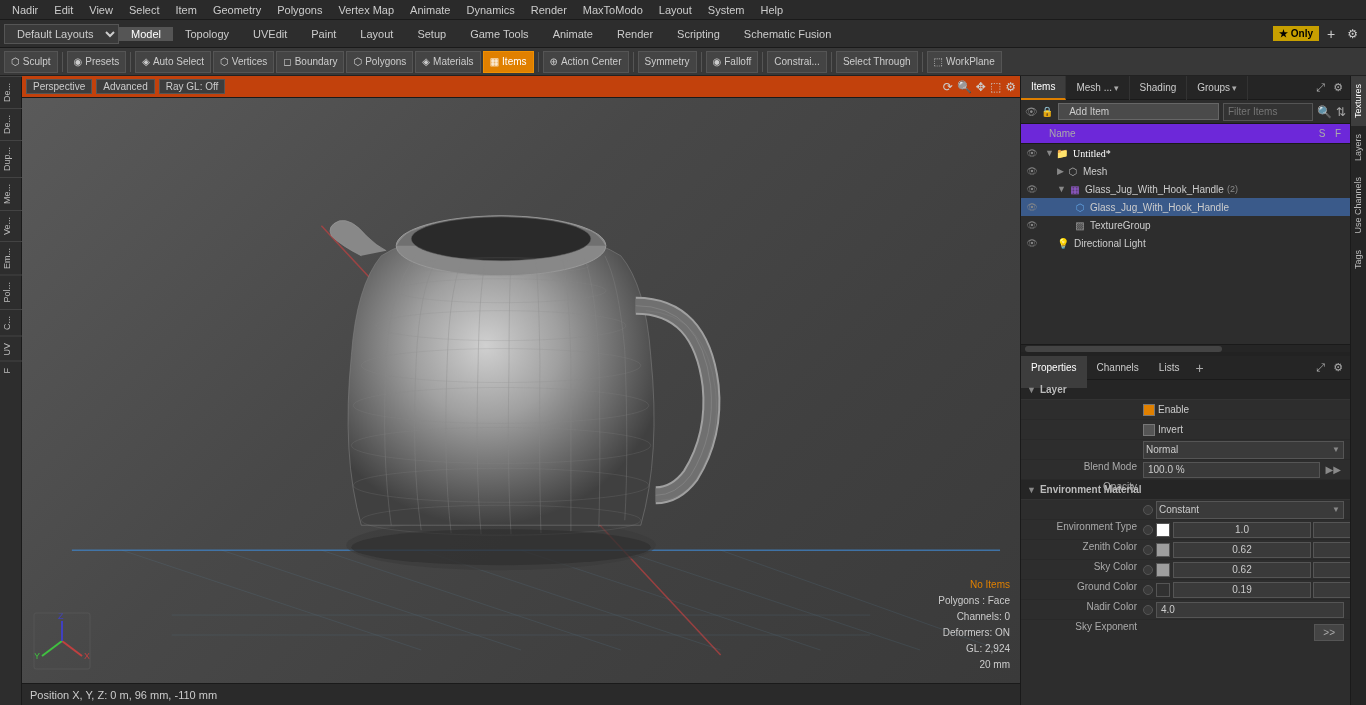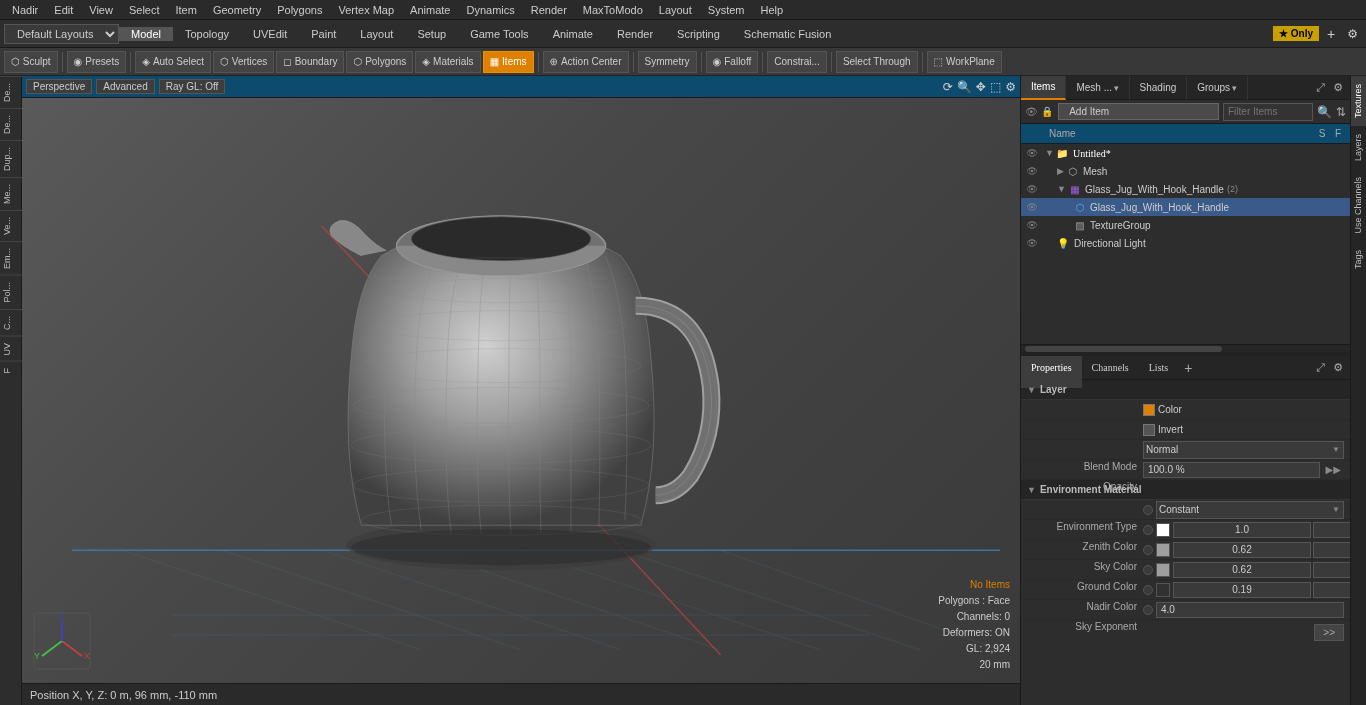--- a/index.html
+++ b/index.html
@@ -26,21 +26,21 @@
 
     
     #main { display: flex; height: calc(705px - 48px - 28px); }
 
     
     #left-sidebar { width: 22px; background: #2d2d2d; border-right: 1px solid #1a1a1a; display: flex; flex-direction: column; }
     .left-tab { width: 22px; writing-mode: vertical-rl; transform: rotate(180deg); font-size: 9px; padding: 6px 2px; color: #bbb; cursor: pointer; border-bottom: 1px solid #444; text-align: center; }
 
     
     #viewport-container { flex: 1; display: flex; flex-direction: column; background: #3a3a3a; }
-    #viewport-header { display: flex; align-items: center; height: 22px; background: #0c4a6e; border-bottom: 1px solid #1a1a1a; padding: 0 4px; gap: 4px; }
+    #viewport-header { display: flex; align-items: center; height: 22px; background: #c2410c; border-bottom: 1px solid #1a1a1a; padding: 0 4px; gap: 4px; }
     .viewport-btn { background: #3d3d3d; border: 1px solid #555; color: #ccc; font-size: 10px; padding: 1px 6px; cursor: pointer; }
     .viewport-header-icons { margin-left: auto; display: flex; gap: 4px; color: #ccc; font-size: 12px; }
 
     #viewport { flex: 1; position: relative; background: #555; overflow: hidden; }
     .viewport-bg { width: 100%; height: 100%; background: linear-gradient(135deg, #5a5a5a 0%, #484848 40%, #404040 70%, #3a3a3a 100%); position: absolute; }
 
     
     #viewport-svg { position: absolute; top: 0; left: 0; width: 100%; height: 100%; }
 
     
@@ -61,21 +61,21 @@
     #rp-tab-controls { margin-left: auto; display: flex; gap: 2px; padding-right: 4px; }
     .rp-icon-btn { color: #aaa; cursor: pointer; font-size: 11px; padding: 0 3px; }
 
     
     #items-toolbar { display: flex; align-items: center; height: 24px; background: #2d2d2d; padding: 2px 4px; gap: 4px; border-bottom: 1px solid #1a1a1a; }
     #add-item-btn { background: #4a4a4a; border: 1px solid #666; color: #ccc; font-size: 10px; padding: 2px 10px; cursor: pointer; flex: 1; text-align: left; }
     #filter-items-input { background: #333; border: 1px solid #555; color: #ccc; font-size: 10px; padding: 1px 4px; width: 90px; height: 18px; }
     .items-icon-btn { color: #aaa; cursor: pointer; font-size: 12px; }
 
     
-    #items-list-header { display: flex; align-items: center; height: 20px; background: #0c4a6e; border-bottom: 1px solid #1a1a1a; padding: 0 4px; }
+    #items-list-header { display: flex; align-items: center; height: 20px; background: #6d28d9; border-bottom: 1px solid #1a1a1a; padding: 0 4px; }
     .items-col-vis { width: 20px; text-align: center; }
     .items-col-name { flex: 1; font-size: 10px; color: #aaa; padding-left: 4px; }
     .items-col-s { width: 16px; text-align: center; font-size: 10px; color: #aaa; }
     .items-col-f { width: 16px; text-align: center; font-size: 10px; color: #aaa; }
 
     
     #items-tree { flex: 1; background: #2d2d2d; overflow-y: auto; max-height: 200px; }
     .tree-item { display: flex; align-items: center; height: 18px; padding: 0 2px; cursor: pointer; }
     .tree-item.selected { background: #3a5a8a; }
     .tree-vis-eye { width: 18px; height: 18px; display: flex; align-items: center; justify-content: center; color: #888; font-size: 9px; }
@@ -84,21 +84,21 @@
     .tree-label { font-size: 10px; color: #ccc; }
     .tree-label.bold { color: #fff; font-family: Liberation Serif, serif; }
     .tree-count { font-size: 9px; color: #888; margin-left: 3px; }
 
     
     .panel-separator { height: 4px; background: #222; }
 
     
     #properties-panel { flex: 1; background: #2d2d2d; overflow-y: auto; }
     #props-tabs { display: flex; align-items: center; height: 24px; background: #252525; border-bottom: 1px solid #1a1a1a; }
-    .props-tab { padding: 2px 10px; color: #ccc; font-size: 10px; cursor: pointer; height: 40px; display: flex; align-items: center; font-family: Liberation Serif, serif; }
+    .props-tab { padding: 2px 10px; color: #ccc; font-size: 10px; cursor: pointer; height: 40px; display: flex; align-items: center; }
     .props-tab.active { background: #3d3d3d; color: #fff; }
     .props-tab-add { color: #aaa; font-size: 14px; cursor: pointer; padding: 0 6px; }
     #props-tab-controls { margin-left: auto; display: flex; gap: 2px; padding-right: 4px; }
 
     
     .section-header { display: flex; align-items: center; height: 20px; background: #252525; border-bottom: 1px solid #333; padding: 0 6px; cursor: pointer; }
     .section-arrow { color: #888; font-size: 9px; margin-right: 4px; }
     .section-title { font-size: 10px; color: #bbb; font-weight: bold; }
 
     
@@ -511,21 +511,21 @@
 
         <div class="section-header">
           <span class="section-arrow">▼</span>
           <span class="section-title">Layer</span>
         </div>
 
         <div class="prop-row">
           <div class="prop-label"></div>
           <div class="prop-control">
             <div class="prop-checkbox checked"></div>
-            <span class="prop-checkbox-label">Color</span>
+            <span class="prop-checkbox-label">Enable</span>
           </div>
         </div>
 
         <div class="prop-row">
           <div class="prop-label"></div>
           <div class="prop-control">
             <div class="prop-checkbox"></div>
             <span class="prop-checkbox-label">Invert</span>
           </div>
         </div>

